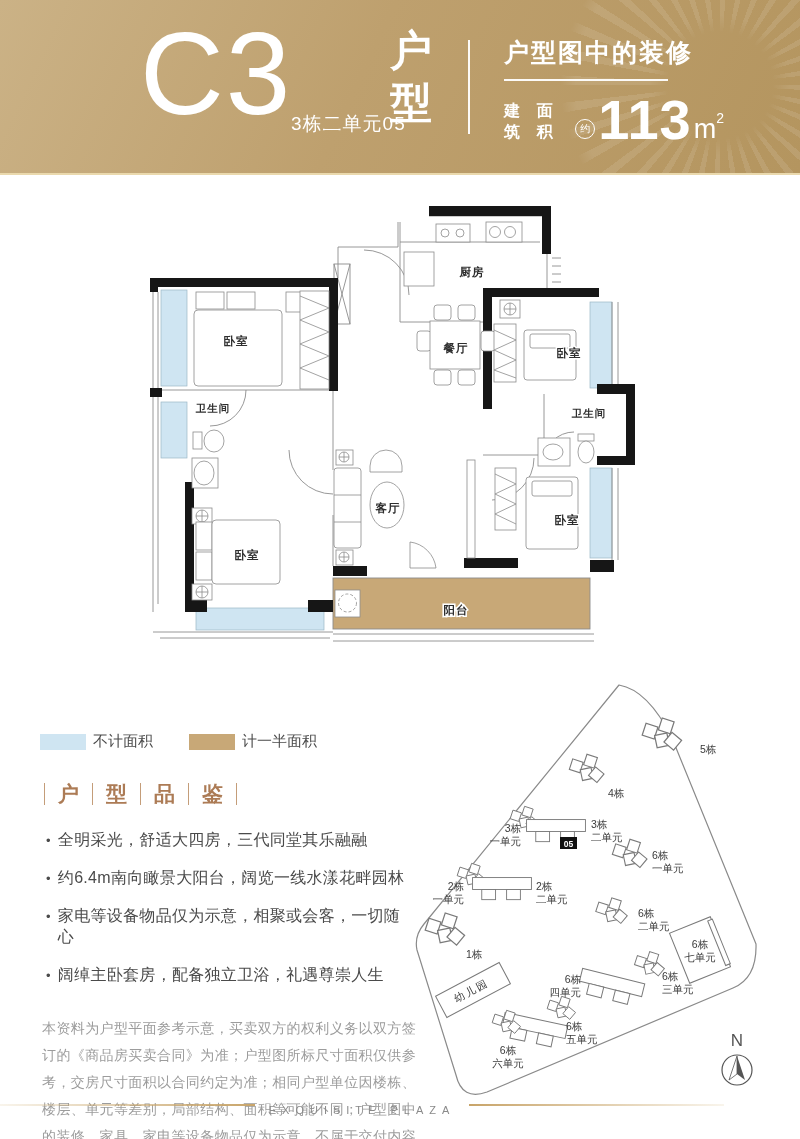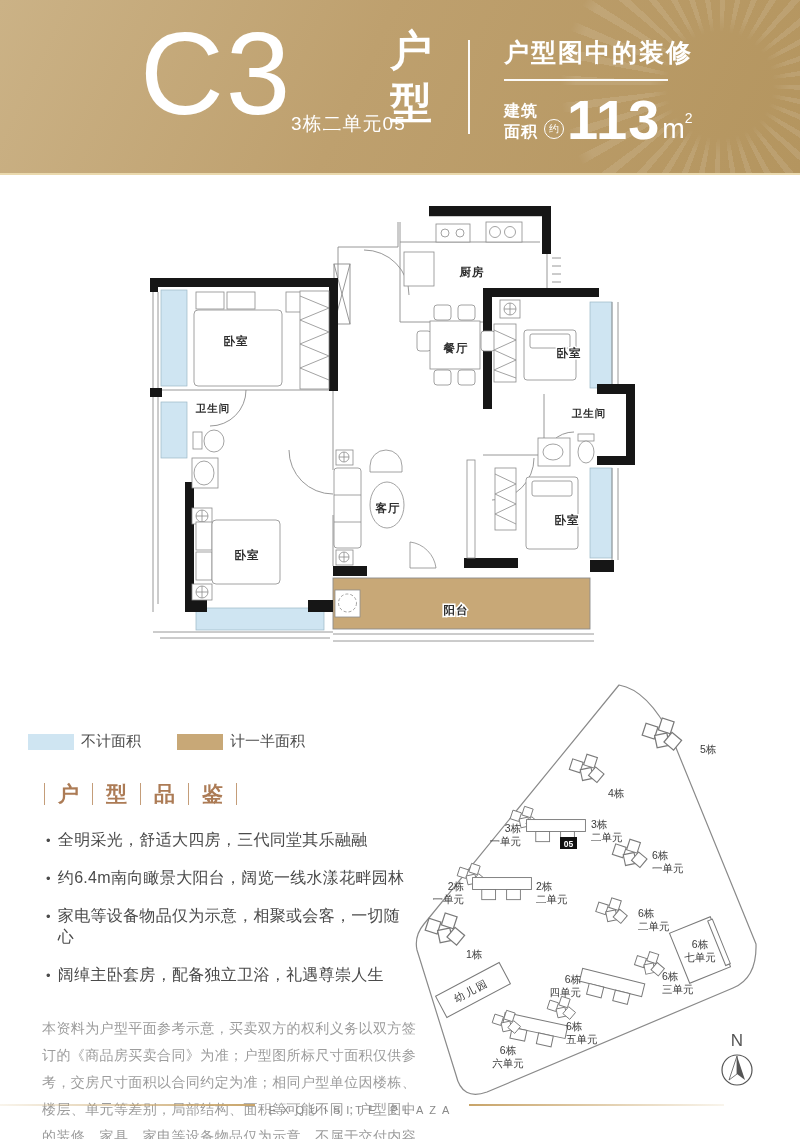--- a/index.html
+++ b/index.html
@@ -15,37 +15,37 @@
     mask-image:radial-gradient(circle,transparent 0 52px,#000 70px 145px,transparent 160px);}
   .c3{position:absolute;left:140px;top:16px;font-size:116px;line-height:1;color:#fff;font-weight:400;letter-spacing:2px;}
   .unit-loc{position:absolute;left:291px;top:111px;font-size:19px;color:#fff;letter-spacing:1px;}
   .type-vert{position:absolute;left:390px;top:30px;display:flex;flex-direction:column;gap:10px;
     color:#fff;font-size:42px;font-weight:600;line-height:1;}
   .h-div{position:absolute;left:468px;top:40px;width:2px;height:94px;background:rgba(255,255,255,.95);}
   .h-right{position:absolute;left:504px;top:36px;width:220px;color:#fff;}
   .layout-name{font-size:25px;letter-spacing:2px;font-weight:600;}
   .h-underline{width:164px;height:2px;background:rgba(255,255,255,.95);margin-top:10px;}
   .area-row{display:flex;align-items:flex-end;margin-top:16px;}
-  .area-cap{display:flex;flex-direction:column;font-size:16px;line-height:1.3;font-weight:600;letter-spacing:1px;}
+  .area-cap{display:flex;flex-direction:row;font-size:16px;line-height:1.3;font-weight:600;letter-spacing:1px;}
   .approx{width:18px;height:18px;border:1px solid #fff;border-radius:50%;font-size:10px;
     display:flex;align-items:center;justify-content:center;margin:0 3px 4px 6px;flex:none;}
   .area-num{font-size:56px;line-height:.82;font-weight:700;letter-spacing:1px;}
   .area-unit{font-size:27px;line-height:1;margin-left:2px;}
   .area-sup{font-size:14px;line-height:1;margin-bottom:18px;}
   
   .plan-svg{position:absolute;left:140px;top:188px;width:530px;height:480px;}
   .site-svg{position:absolute;left:398px;top:670px;width:396px;height:436px;}
   svg text{font-family:"Liberation Sans","DejaVu Sans",sans-serif;}
   .room-label{font-size:11.5px;font-weight:600;fill:#2e2e2e;letter-spacing:1px;
     stroke:#fff;stroke-width:3px;paint-order:stroke;}
   .room-label.small{font-size:10.5px;}
   .bldg-label{font-size:10.5px;fill:#3a3a3a;}
   .badge-txt{font-size:8.5px;fill:#fff;font-weight:700;}
   
-  .legend{position:absolute;left:28px;top:732px;display:flex;align-items:center;font-size:15px;color:#4a4a4a;}
+  .legend{position:absolute;left:40px;top:732px;display:flex;align-items:center;font-size:15px;color:#4a4a4a;}
   .swatch{width:46px;height:16px;margin-right:7px;}
   .legend-item{display:flex;align-items:center;margin-right:36px;}
   
   .sec-title{position:absolute;left:44px;top:780px;display:flex;align-items:center;
     font-size:21px;font-weight:700;color:#ac7b55;}
   .sec-title .bar{width:1px;height:22px;background:#c49d79;margin:0 13px;}
   .sec-title .bar:first-child{margin-left:0;}
   .bullets{position:absolute;left:46px;top:830px;width:360px;}
   .bullet-row{display:flex;font-size:16px;color:#4a4a4a;margin-bottom:17px;letter-spacing:.3px;}
   .bullet-dot{margin-right:7px;font-size:13px;line-height:21px;color:#4a4a4a;}

